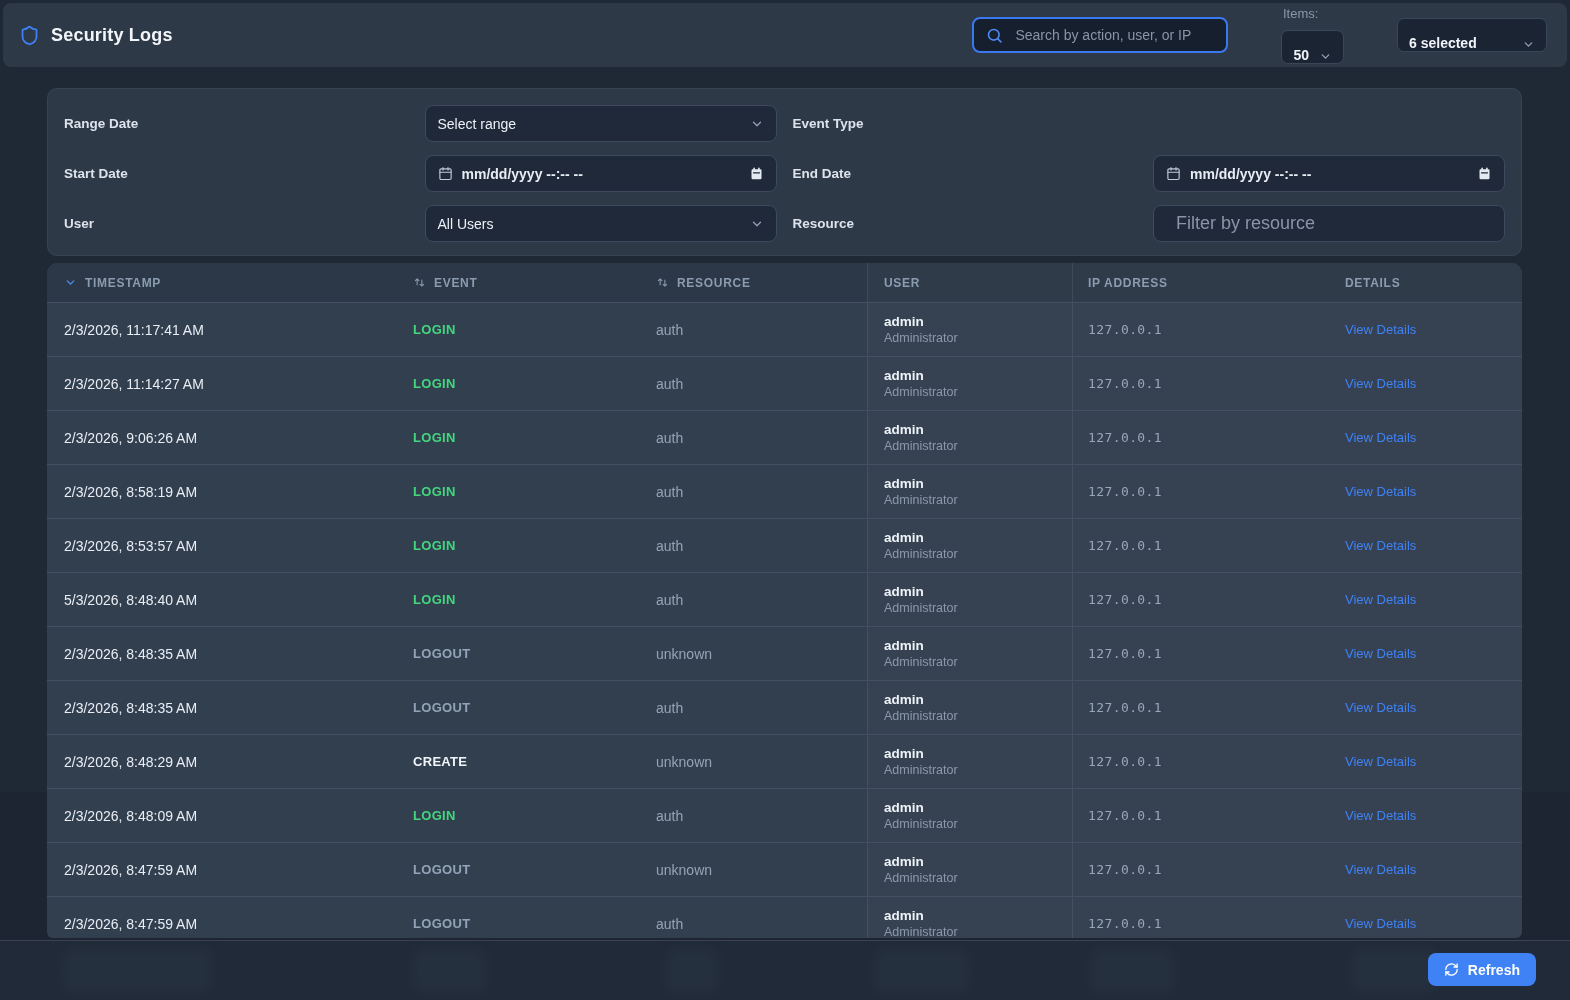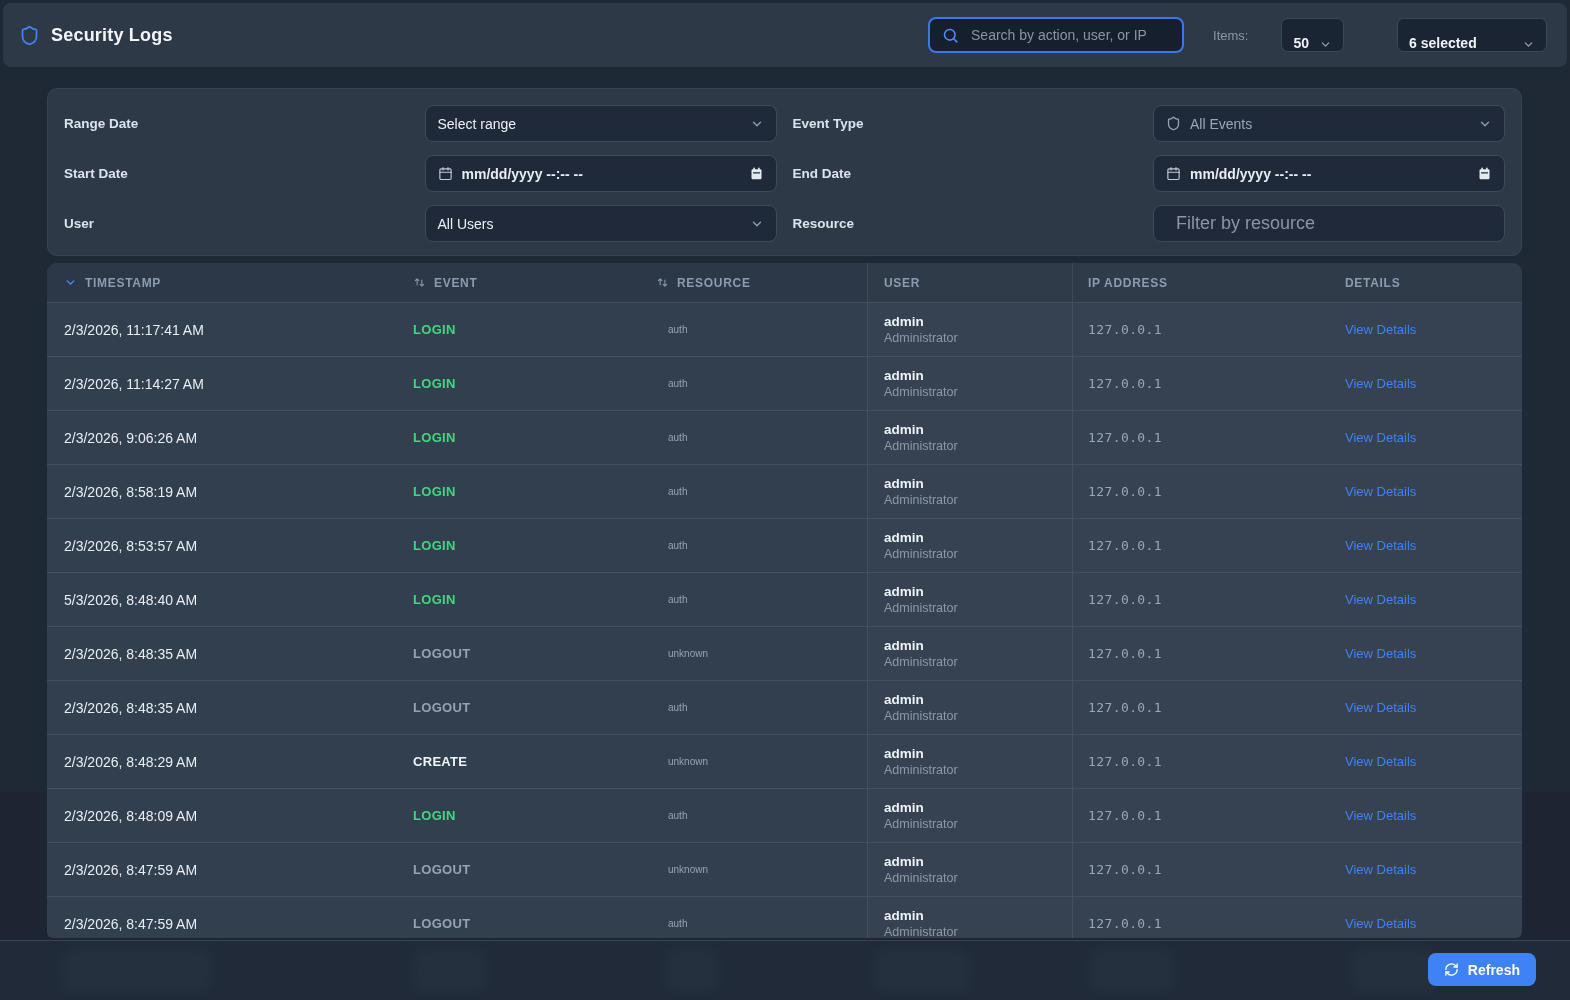--- a/index.html
+++ b/index.html
@@ -22,21 +22,21 @@
   .header-right{margin-left:auto;display:flex;align-items:center;gap:29px;}
   .search-box{
     width:256px;height:36px;box-sizing:border-box;border:2px solid #3b78ef;border-radius:8px;
     background:#161f2d;display:flex;align-items:center;gap:10px;padding:0 12px;
   }
   .search-box input{
     flex:1;min-width:0;background:transparent;border:none;outline:none;
     color:#e2e8f0;font-size:14px;font-family:inherit;
   }
   .search-box input::placeholder{color:#8a94a6;}
-  .items-group{display:flex;align-items:center;gap:9px;}
+  .items-group{display:flex;align-items:center;gap:9px;flex-direction:column;}
   .items-label{color:#8a97a9;font-size:13px;}
   .hselect{
     height:34px;box-sizing:border-box;background:#1b2433;border:1px solid #3a4759;border-radius:7px;
     display:flex;align-items:flex-end;gap:10px;padding:0 11px;color:#f0f4f9;
     font-size:14px;font-weight:700;cursor:pointer;margin-left:24px;
   }
   .hselect.sm{min-width:55px;justify-content:space-between;}
   .hselect.md{width:150px;justify-content:space-between;}
 
   
@@ -80,21 +80,21 @@
   .c-event{width:243px;padding-left:13px;}
   .c-resource{width:224px;padding-left:13px;}
   .c-user{width:205px;padding-left:16px;}
   .c-ip{width:258px;padding-left:15px;}
   .c-details{flex:1;padding-left:15px;}
   .c-user,.c-ip,.c-details{background:rgba(255,255,255,.018);}
   .c-user,.c-ip{border-left:1px solid rgba(148,163,184,.15);}
 
   .ts-text{color:#e9eef5;font-size:14px;}
   .event-badge{font-size:13px;font-weight:700;letter-spacing:.3px;}
-  .res-text{color:#96a3b4;font-size:10px;margin-left:12px;}
+  .res-text{color:#96a3b4;font-size:14px;}
   .td.c-user{flex-direction:column;align-items:flex-start;justify-content:center;gap:2px;}
   .user-name{color:#eef3f8;font-size:13.5px;font-weight:700;}
   .user-role{color:#8c99ab;font-size:12.5px;}
   .ip-text{color:#98a6b8;font-size:13px;font-family:"DejaVu Sans Mono","Liberation Mono",monospace;letter-spacing:.4px;}
   .details-link{color:var(--accent,#3f82f6);font-size:13px;cursor:pointer;text-decoration:none;}
 
   
   .footer-bar{
     position:absolute;left:0;right:0;top:940px;height:60px;
     border-top:1px solid rgba(148,163,184,.22);background:#202a38;
@@ -170,33 +170,20 @@
           <span class="chev">
             <svg width="14" height="14" viewBox="0 0 24 24" fill="none" stroke="#93a0b2" stroke-width="2.2" stroke-linecap="round" stroke-linejoin="round">
                 <path d="M6 9l6 6 6-6"></path>
               </svg>
           </span>
         </div>
       </div>
 
       <div class="f-row">
         <span class="f-label">Event Type</span>
-        <div class="f-control muted-txt">
-          <span>
-            <svg width="15" height="15" viewBox="0 0 24 24" fill="none" stroke="#97a4b6" stroke-width="2" stroke-linecap="round" stroke-linejoin="round">
-                <path d="M20 13c0 5-3.5 7.5-7.66 8.95a1 1 0 0 1-.67-.01C7.5 20.5 4 18 4 13V6a1 1 0 0 1 1-1c2 0 4.5-1.2 6.24-2.72a1.17 1.17 0 0 1 1.52 0C14.51 3.81 17 5 19 5a1 1 0 0 1 1 1z"></path>
-              </svg>
-          </span>
-          <span>All Events</span>
-          <span class="chev">
-            <svg width="14" height="14" viewBox="0 0 24 24" fill="none" stroke="#93a0b2" stroke-width="2.2" stroke-linecap="round" stroke-linejoin="round">
-                <path d="M6 9l6 6 6-6"></path>
-              </svg>
-          </span>
-        </div>
       </div>
 
       <div class="f-row">
         <span class="f-label">Start Date</span>
         <div class="f-control dt">
           <span>
             <svg width="15" height="15" viewBox="0 0 24 24" fill="none" stroke="#c2cbd8" stroke-width="1.8" stroke-linecap="round">
                 <rect x="3" y="4.5" width="18" height="17" rx="2"></rect>
                 <path d="M8 2.5v4M16 2.5v4M3 10h18"></path>
               </svg>

